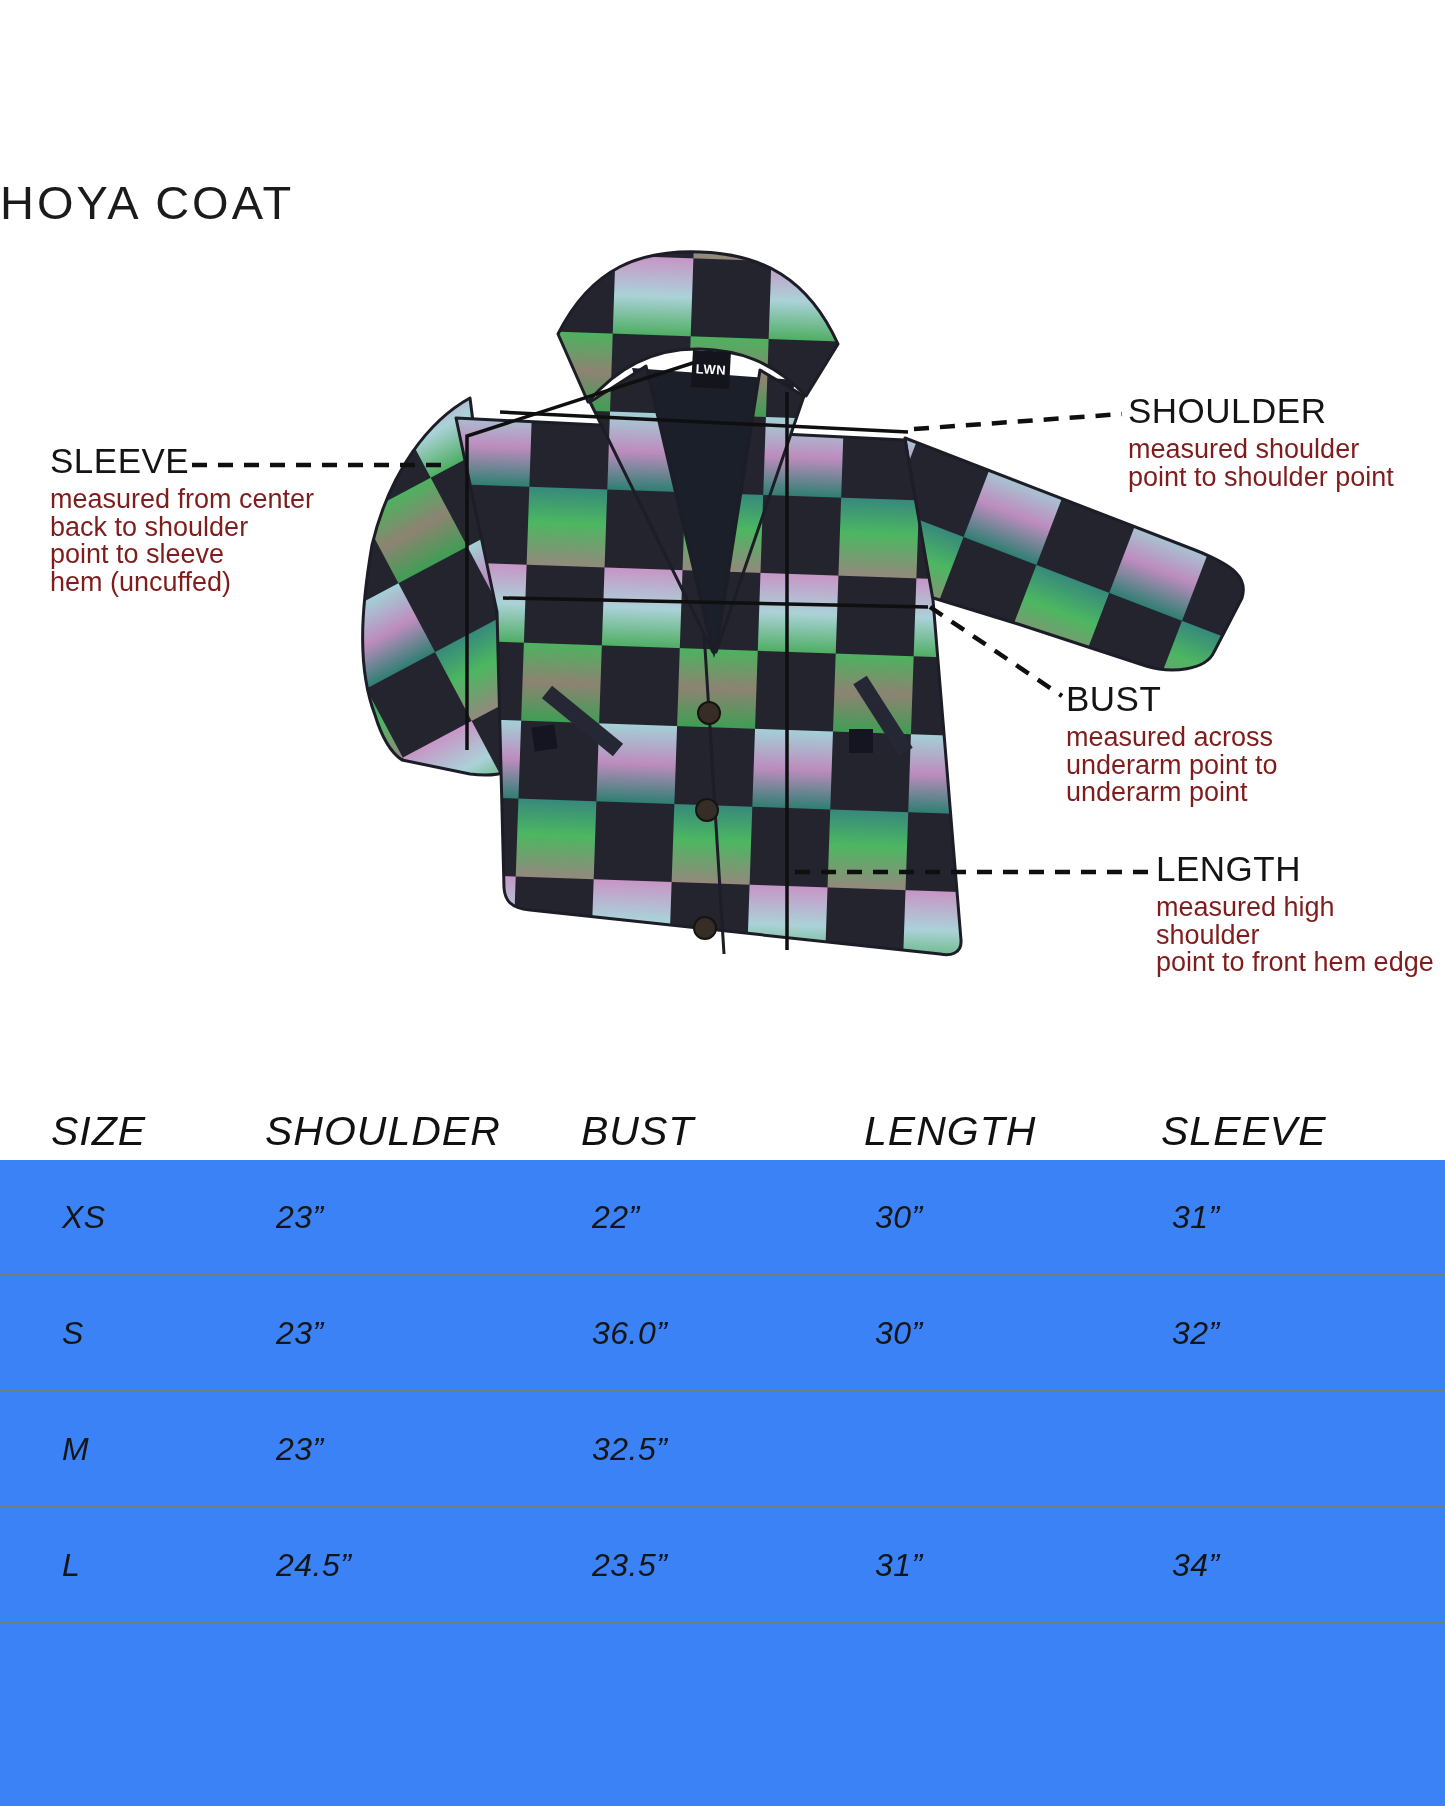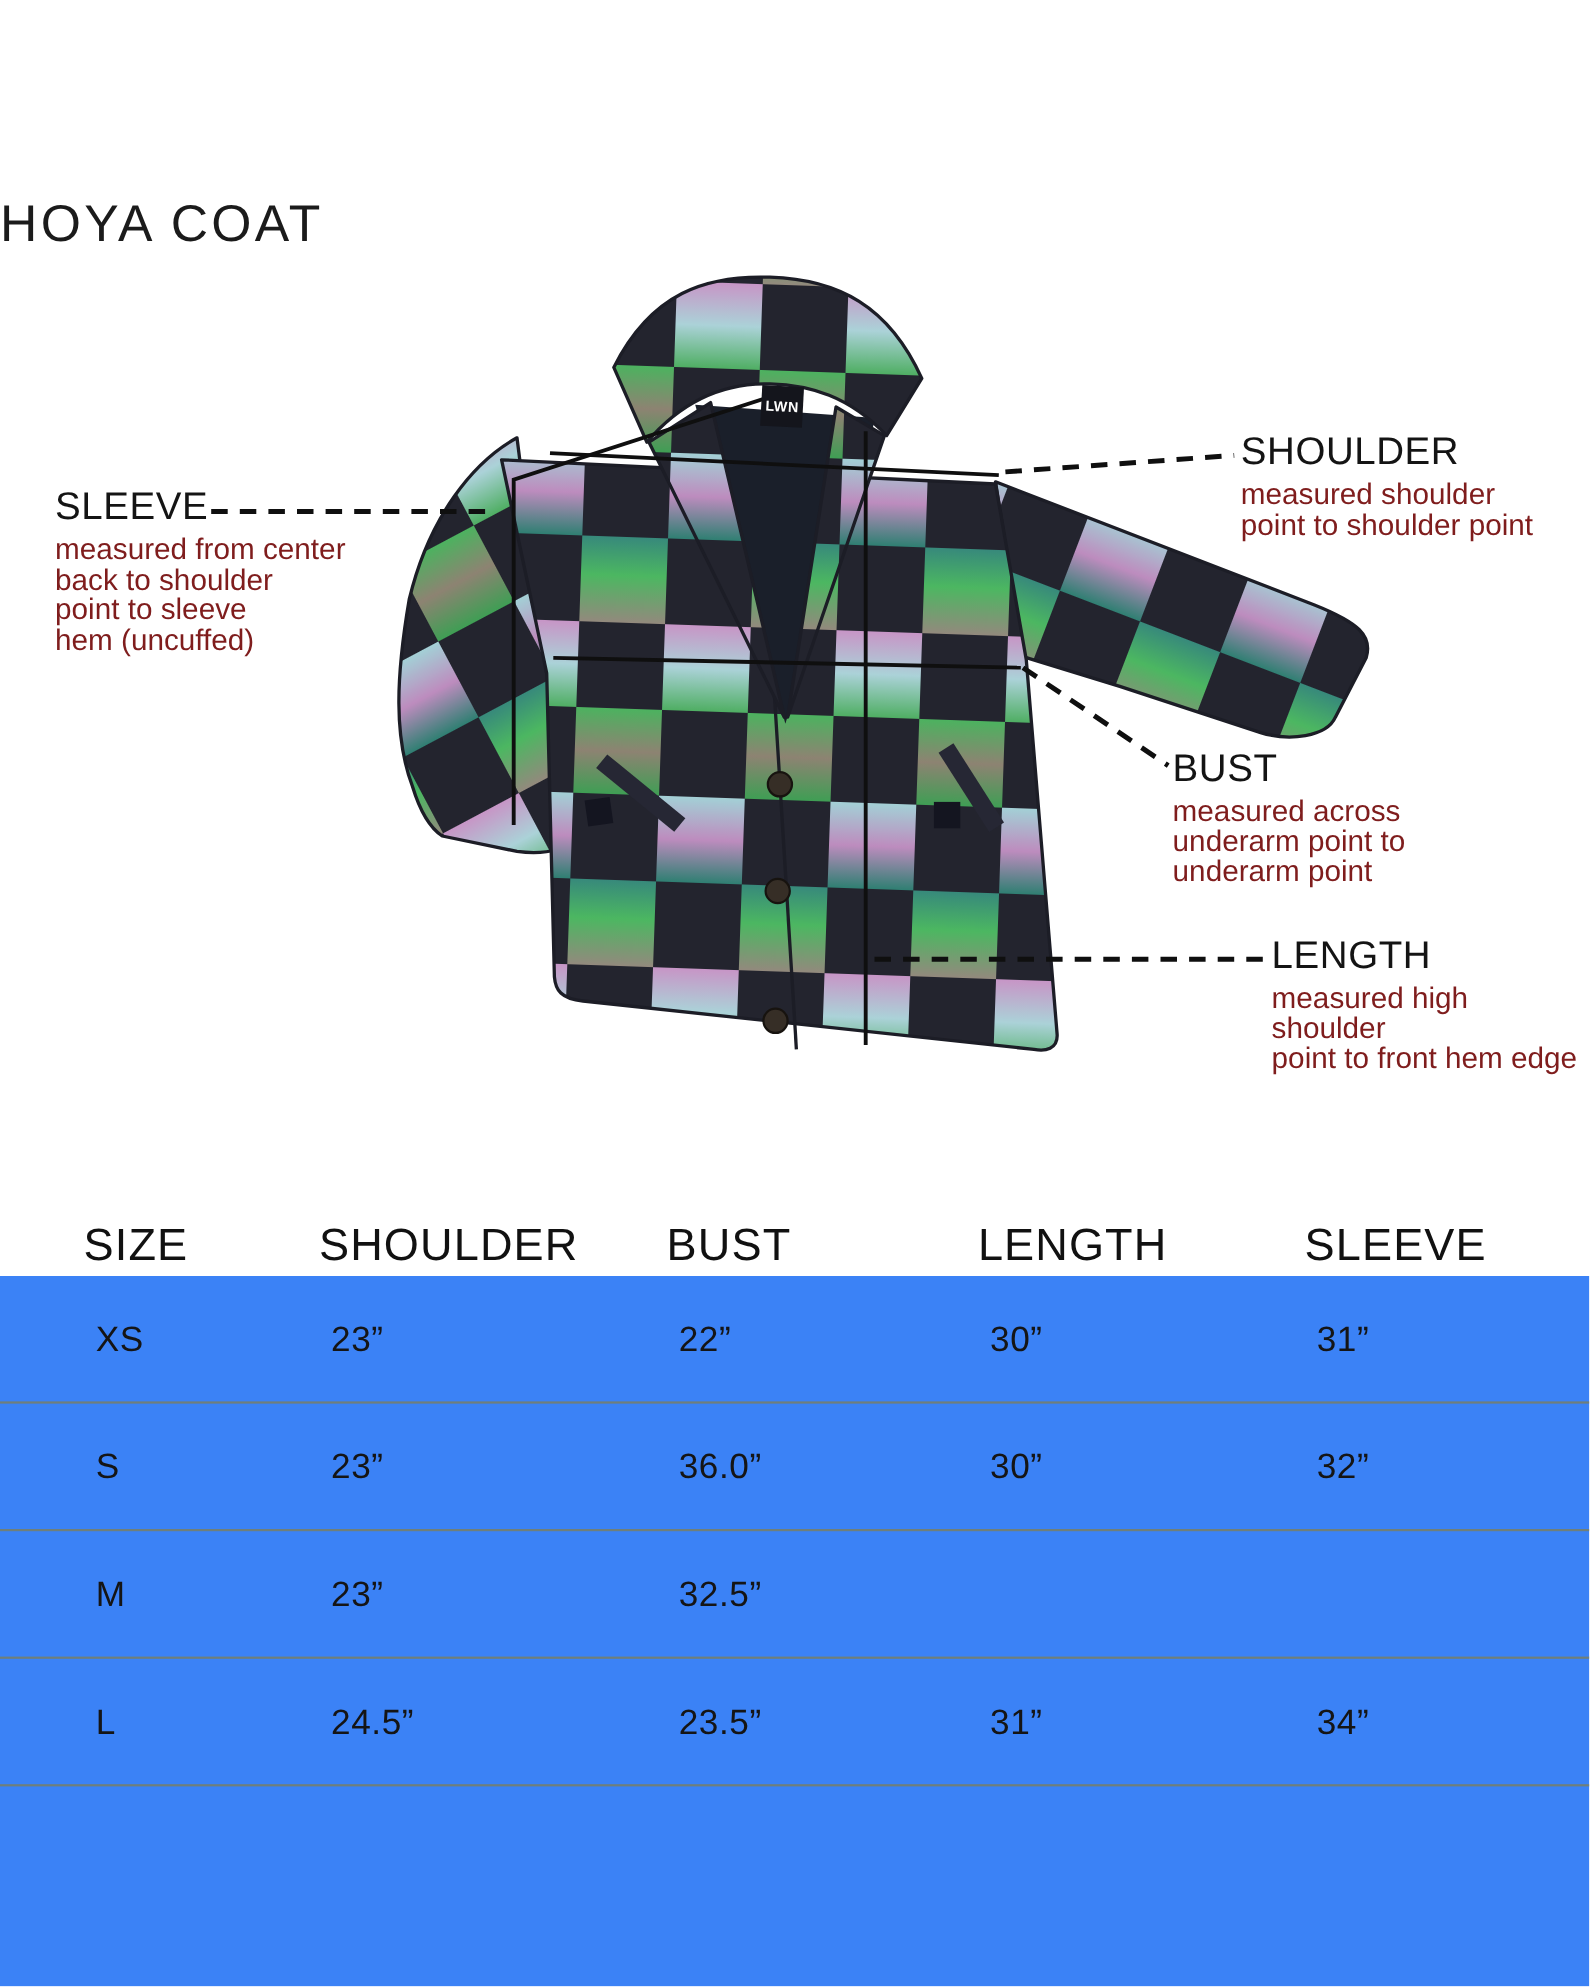--- a/index.html
+++ b/index.html
@@ -22,21 +22,21 @@
   .ann-title { font-size:35px; letter-spacing:0.5px; margin:0 0 5px 0; color:#141414; }
   .ann-text { font-size:27px; line-height:27.5px; color:#7f1d1d; }
   .ann-sleeve   { left:50px;  top:441px; }
   .ann-shoulder { left:1128px; top:391px; }
   .ann-bust     { left:1066px; top:679px; }
   .ann-length   { left:1156px; top:849px; }
 
   .size-section { position:absolute; top:1090px; left:0; width:1445px; height:716px; }
   .grid-row {
     display:grid; grid-template-columns:214px 316px 283px 297px 1fr;
-    padding-left:76px; box-sizing:border-box;
+    padding-left:51px; box-sizing:border-box;font-style:italic;
   }
   .thead { height:70px; align-items:end; padding-bottom:5px; }
   .thead .hcell { font-size:41px; letter-spacing:1px; color:#111111; }
   .tbody { background:#3b82f6; height:646px; }
   .trow { height:116px; align-items:center; border-bottom:2px solid #6f7f7a; }
   .trow .dcell { font-size:32px; color:#151515; padding-left:11px; letter-spacing:0.5px; }
 </style>
 </head>
 <body>
 

